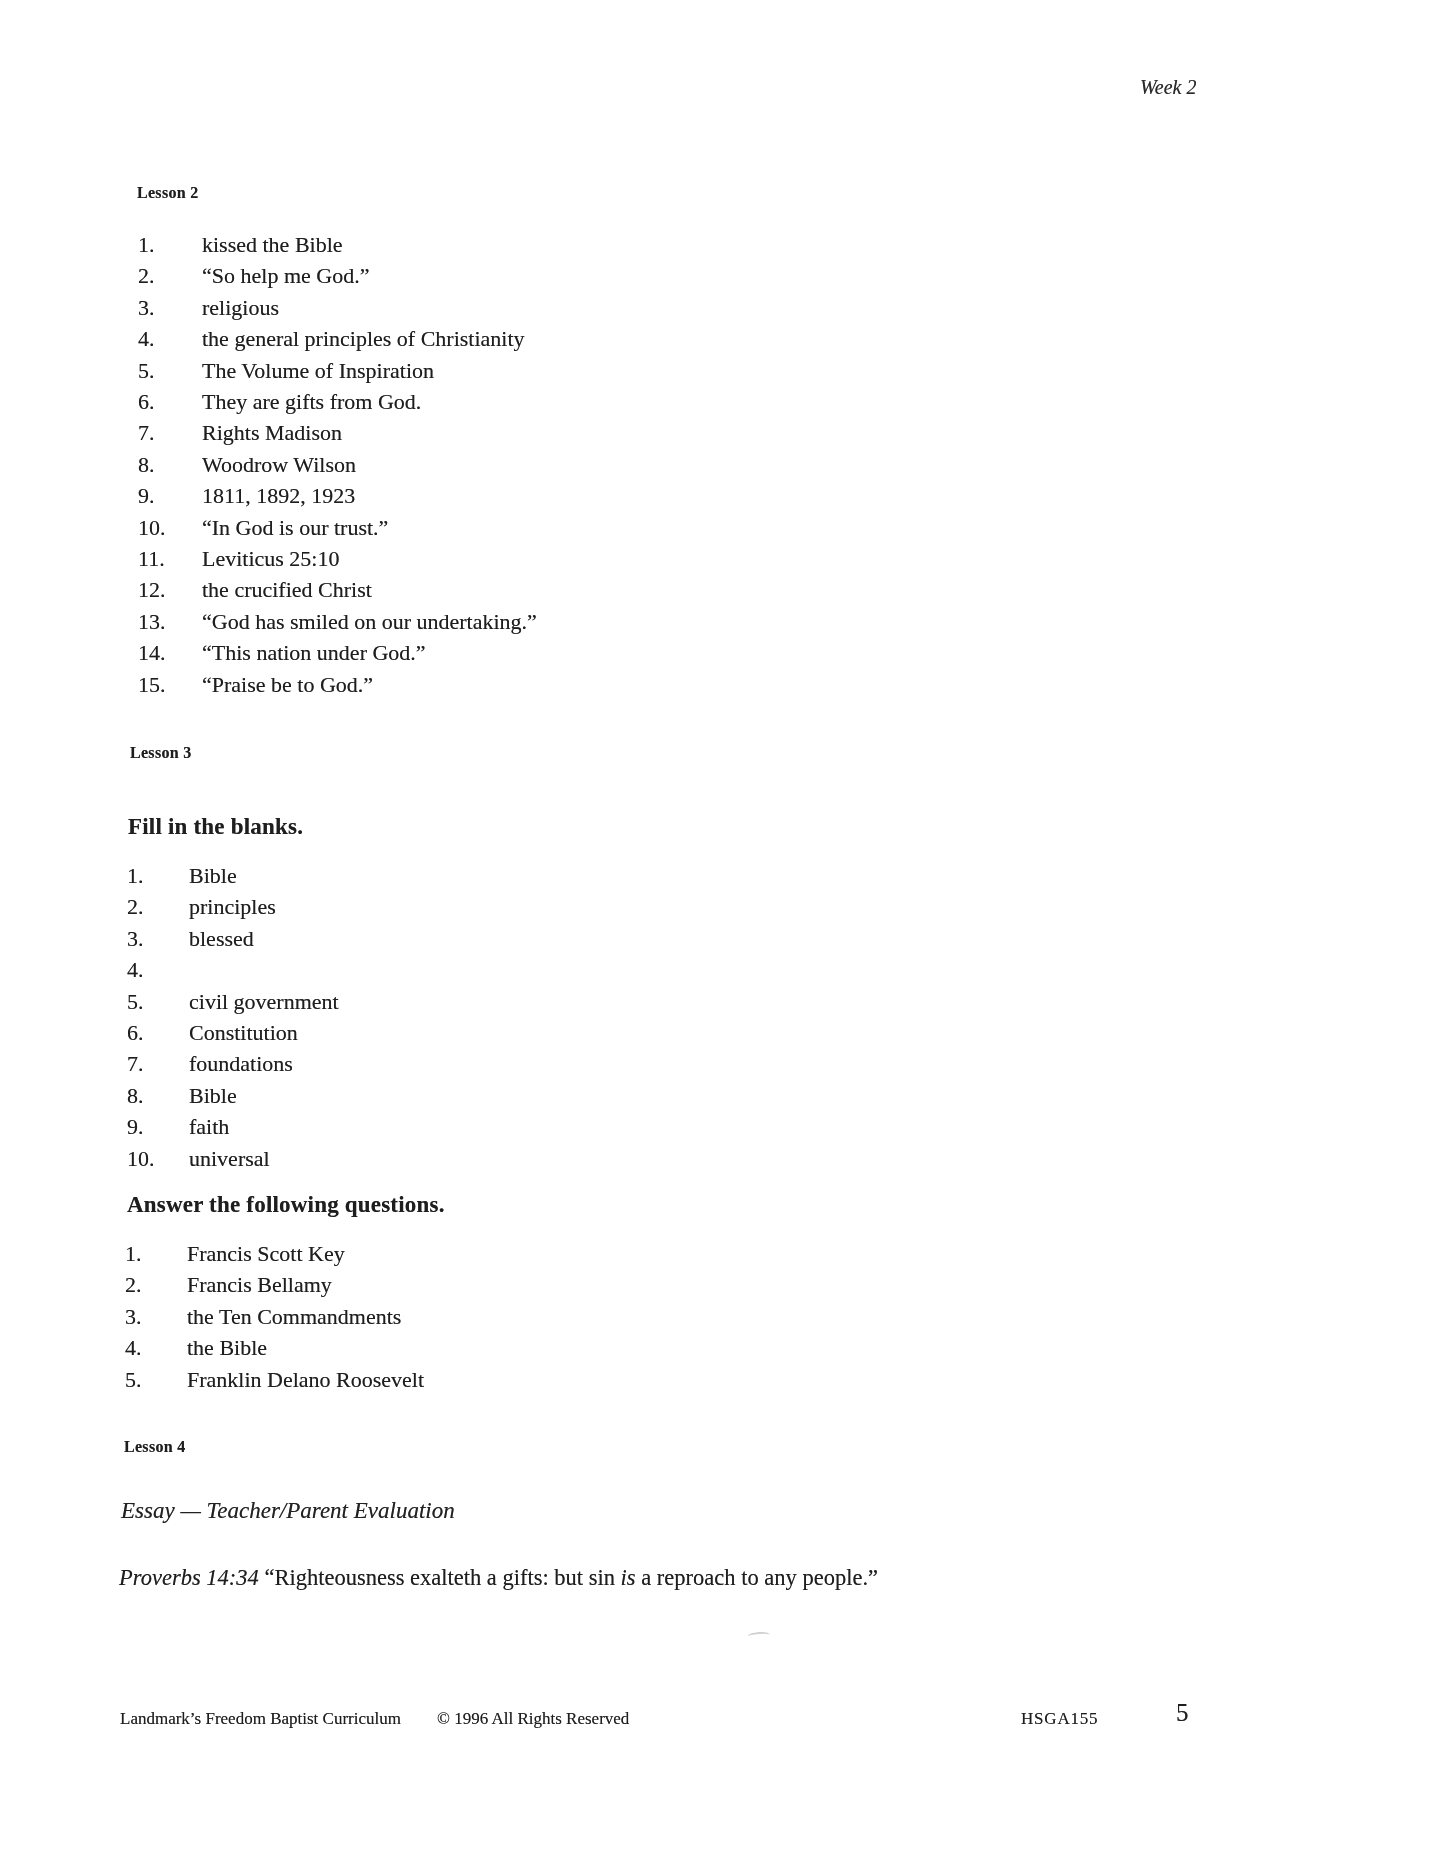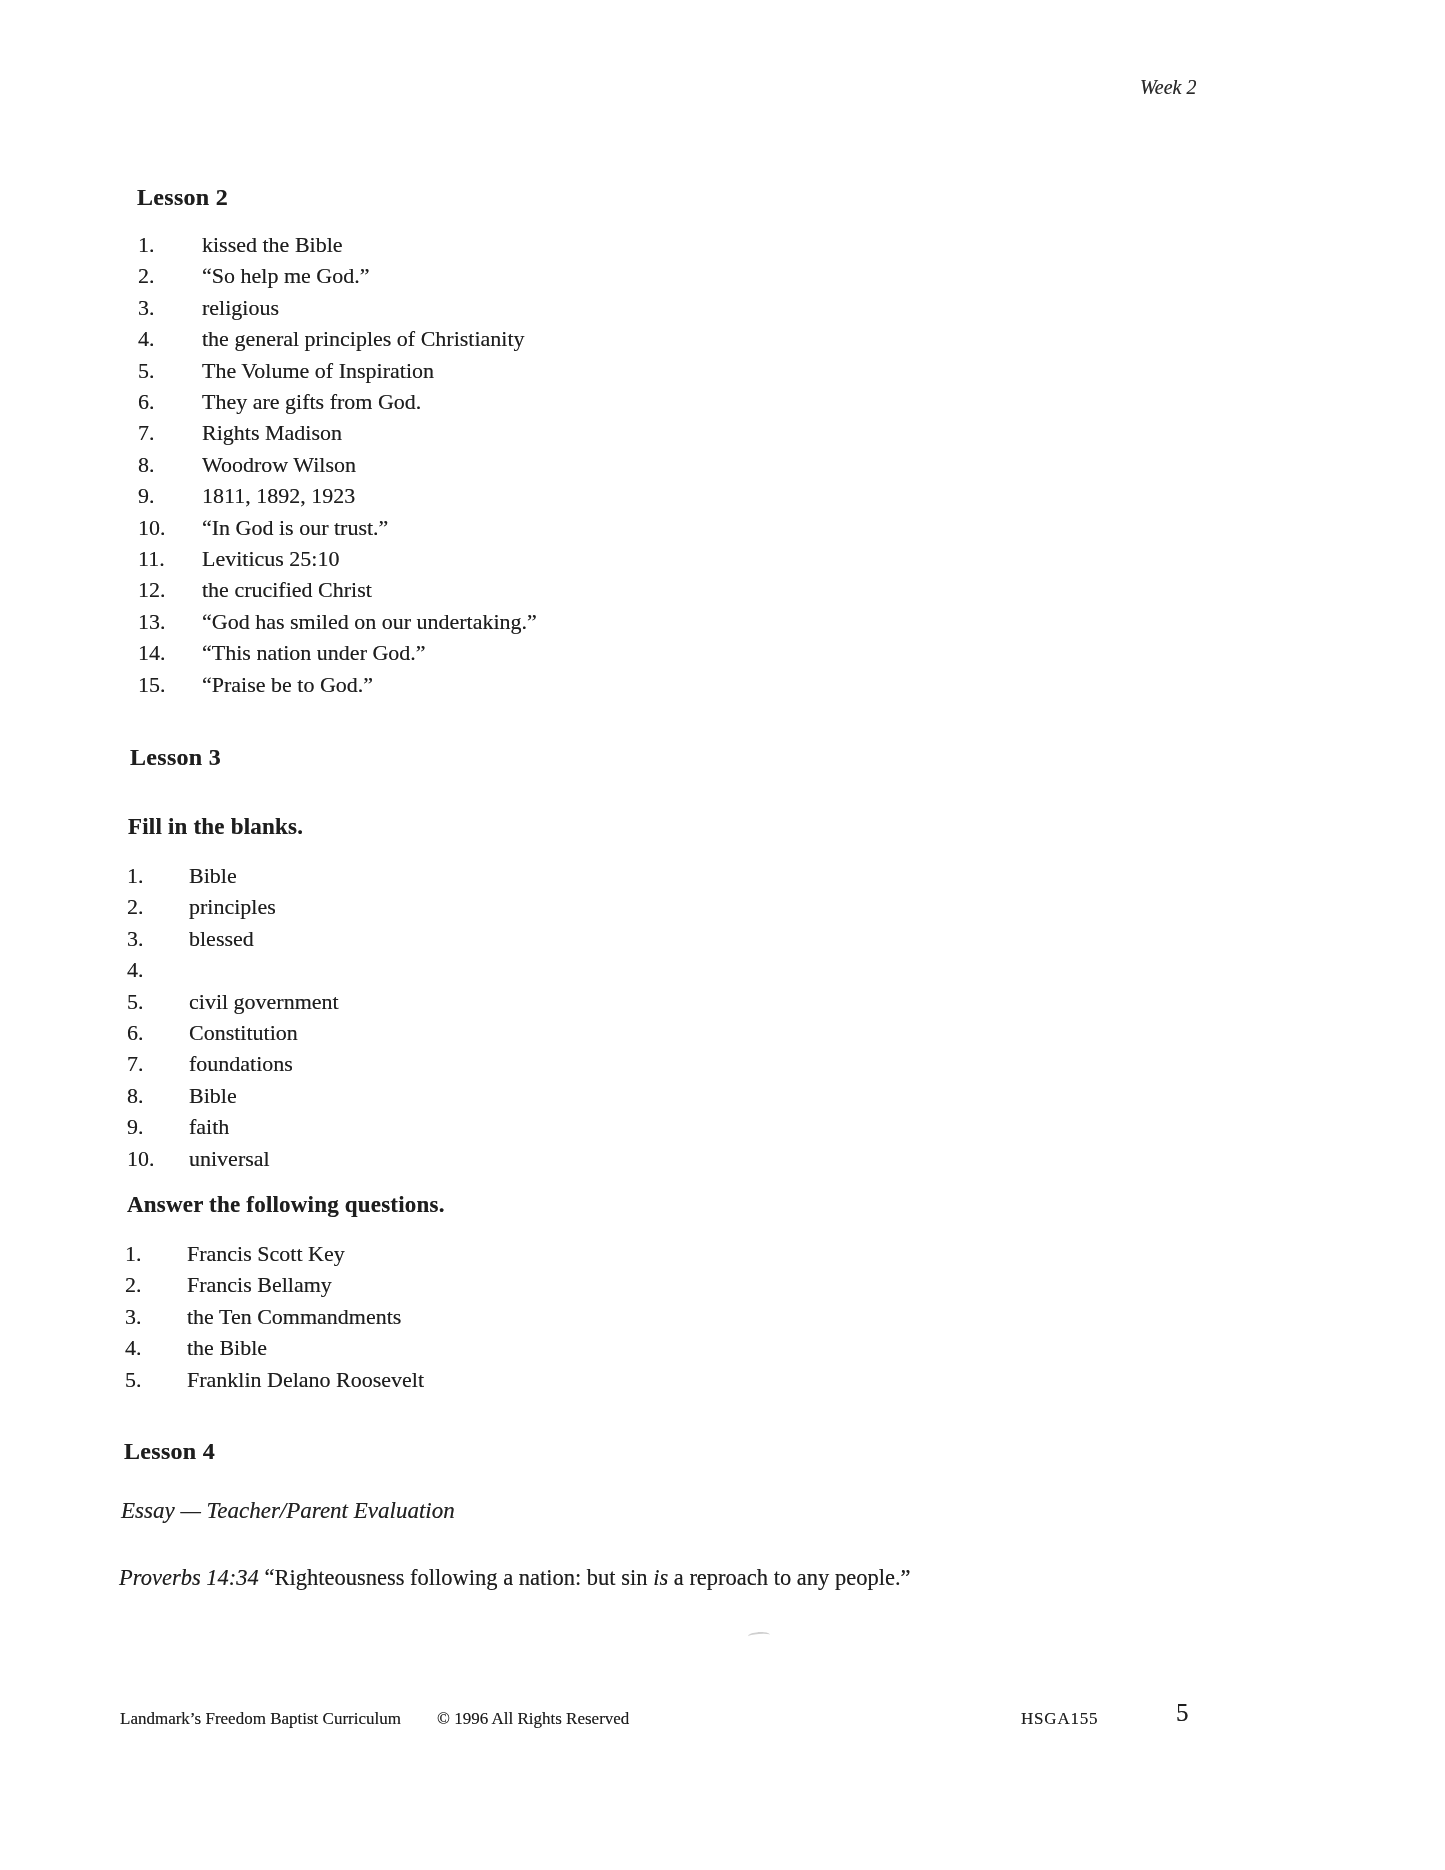--- a/index.html
+++ b/index.html
@@ -17,21 +17,21 @@
   }
   .soft { text-shadow: 0 0 0.6px rgba(30,30,30,0.55); }
 
   .week-label {
     position: absolute; top: 76px; left: 1140px;
     font-style: italic; font-size: 20px; color: #2a2a2a;
   }
 
   .lesson-title {
     position: absolute;
-    font-weight: bold; font-size: 24px; letter-spacing: 0.3px;
+    font-weight: bold; font-size: 16px; letter-spacing: 0.3px;
   }
   #lesson2-title { top: 184px; left: 137px; }
   #lesson3-title { top: 744px; left: 130px; }
   #lesson4-title { top: 1438px; left: 124px; }
 
   .sub-heading {
     position: absolute;
     font-weight: bold; font-size: 23px; letter-spacing: 0.2px;
   }
   #fill-heading { top: 814px; left: 128px; }
@@ -259,21 +259,21 @@
       <li>
         <span class="num">5.</span>
         <span class="txt">Franklin Delano Roosevelt</span>
       </li>
     </ol>
 
   <h2 class="lesson-title soft" id="lesson4-title">Lesson 4</h2>
 
   <div class="essay-title soft">Essay — Teacher/Parent Evaluation</div>
 
-  <div class="scripture-line soft"><span class="ref">Proverbs 14:34</span><span> “Righteousness following a nation: but sin </span><span class="em">is</span><span> a reproach to any people.”</span></div>
+  <div class="scripture-line soft"><span class="ref">Proverbs 14:34</span><span> “Righteousness exalteth a gifts: but sin </span><span class="em">is</span><span> a reproach to any people.”</span></div>
 
   <div class="scan-smudge"></div>
 
   <div class="footer-publisher soft">Landmark’s Freedom Baptist Curriculum</div>
   <div class="footer-copyright soft">©  1996 All Rights Reserved</div>
   <div class="footer-code soft">HSGA155</div>
   <div class="footer-page soft">5</div>
 
 </div>
 

